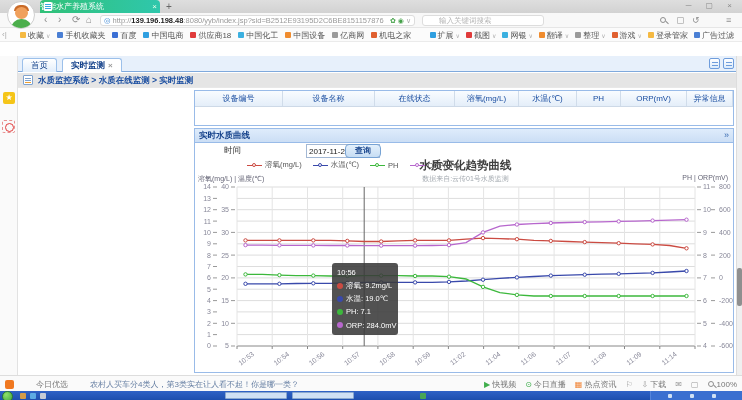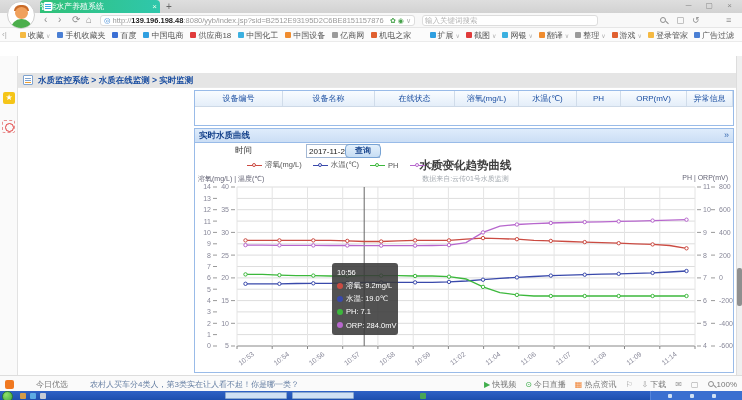--- a/index.html
+++ b/index.html
@@ -20,21 +20,21 @@
   #win-controls { position:absolute; right:4px; top:0; color:#8a8a8a; font-size:8px; letter-spacing:6px; line-height:12px; }
 
   #toolbar { position:absolute; left:0; top:13px; width:742px; height:15px; background:#f8f8f8; border-bottom:1px solid #e6e6e6; }
   .navbtn { position:absolute; top:0; color:#8f8f8f; font-size:10px; line-height:14px; }
   #addressbar { position:absolute; left:100px; top:2px; width:315px; height:11px; background:#fff; border:1px solid #ddd; border-radius:3px; font-size:7.5px; line-height:9px; padding:0 3px; white-space:nowrap; overflow:hidden; }
   #addressbar .site-ico { color:#4a90d9; margin-right:2px; }
   #addressbar .scheme,#addressbar .rest { color:#9a9a9a; }
   #addressbar .host { color:#222; font-weight:bold; }
   #addressbar .badges { position:absolute; right:3px; top:0; background:#fff; color:#43a047; font-size:7px; }
   #addressbar .badges .chev { color:#aaa; }
-  #searchbox { position:absolute; left:422px; top:2px; width:176px; height:11px; background:#fff; border:1px solid #ddd; border-radius:3px; font-size:7.5px; line-height:9px; padding:0 2px; color:#b5b5b5; overflow:hidden; }
+  #searchbox { position:absolute; left:422px; top:2px; width:122px; height:11px; background:#fff; border:1px solid #ddd; border-radius:3px; font-size:7.5px; line-height:9px; padding:0 16px; color:#b5b5b5; overflow:hidden; }
   .tb-ico { position:absolute; top:1px; color:#8f8f8f; font-size:9px; line-height:12px; }
   .mag { position:absolute; width:6px; height:6px; border:1.2px solid #8f8f8f; border-radius:50%; }
   .mag:after { content:""; position:absolute; left:4px; top:4px; width:4px; height:1.2px; background:#8f8f8f; transform:rotate(45deg); }
 
   #bookmarksbar { position:absolute; left:0; top:28px; width:742px; height:14px; background:#fbfbfb; border-bottom:1px solid #ebebeb; font-size:8px; color:#555; }
   #bm-collapse { position:absolute; left:2px; top:2px; color:#aaa; font-size:8px; }
   #bm-left { position:absolute; left:20px; top:0; height:14px; display:flex; align-items:center; gap:7px; white-space:nowrap; }
   #bm-right { position:absolute; right:8px; top:0; height:14px; display:flex; align-items:center; gap:6px; white-space:nowrap; }
   .bm-item { display:flex; align-items:center; gap:2px; }
   .bm-fav { width:6px; height:6px; border-radius:1px; display:inline-block; }
@@ -73,21 +73,21 @@
 
   #right-col { position:absolute; left:176px; top:2px; width:546px; height:283px; }
   #device-panel { position:absolute; left:0; top:0; width:540px; height:36px; border:1px solid #99bbe8; background:#fff; }
   #device-panel .panel-hd { height:12px; background:#ebf3fd; font-size:8px; line-height:11px; border-bottom:1px solid #bcd2ea; font-weight:normal; }
   #dev-cols { display:flex; height:16px; background:linear-gradient(#f9fcff,#e4eef9); border-bottom:1px solid #cdd9e7; }
   .dev-col { border-right:1px solid #d0dcea; font-size:8px; color:#1c4fa1; text-align:center; line-height:15px; overflow:hidden; white-space:nowrap; }
 
   #curve-panel { position:absolute; left:0; top:38px; width:540px; height:245px; border:1px solid #99bbe8; background:#fff; }
   #curve-panel .collapse { position:absolute; right:4px; top:0; font-weight:normal; color:#3a6bb0; font-size:9px; }
   #query-row { position:relative; height:16px; }
-  #time-label { position:absolute; left:40px; top:2px; font-size:8.5px; color:#333; }
+  #time-label { position:absolute; left:29px; top:2px; font-size:8.5px; color:#333; }
   #date-input { position:absolute; left:66px; top:1px; width:74px; height:14px; border:1px solid #a3b8d4; font-size:8px; padding:0 2px; color:#222; font-family:inherit;margin-left:45px; }
   #query-btn { position:absolute; left:150px; top:1px; width:36px; height:14px; background:linear-gradient(#e3f0fc,#c7ddf3); border:1px solid #77a3d4; border-radius:4px; color:#15428b; font-size:8px; font-weight:bold; text-align:center; line-height:12px; }
 
   #chart { position:absolute; left:2px; top:29px; width:537px; height:214px; }
   #chart svg { position:absolute; left:0; top:0; }
   #legend { position:absolute; left:50px; top:2px; display:flex; gap:11px; z-index:3; }
   .lg-item { display:flex; align-items:center; gap:3px; font-size:7.5px; color:#555; }
   .lg-mark { position:relative; width:15px; height:7px; }
   .lg-mark i { position:absolute; left:0; top:3px; width:15px; height:1.5px; }
   .lg-mark b { position:absolute; left:5px; top:1px; width:4px; height:4px; border-radius:50%; background:#fff; border-width:1.5px; border-style:solid; }
@@ -240,20 +240,32 @@
     </div>
 </div>
 
 <div id="page">
 
   <div id="side-strip">
     <div id="fav-star">★</div>
     <div id="weibo-ico"></div>
   </div>
 
+  <div id="tabs-row">
+    <div class="app-tab" style="left:4px">
+      <span>首页</span>
+    </div>
+    <div class="app-tab active" style="left:44px">
+      <span>实时监测</span><span class="close-x">×</span>
+    </div>
+    <div class="tabs-tools">
+      <span></span>
+      <span></span>
+    </div>
+  </div>
 
   <div id="breadcrumb-row">
     <span id="bc-ico"></span>
     <span id="breadcrumb">水质监控系统 &gt; 水质在线监测 &gt; 实时监测</span>
   </div>
 
   <div id="main">
 
     <div id="right-col">
       <div id="device-panel">

